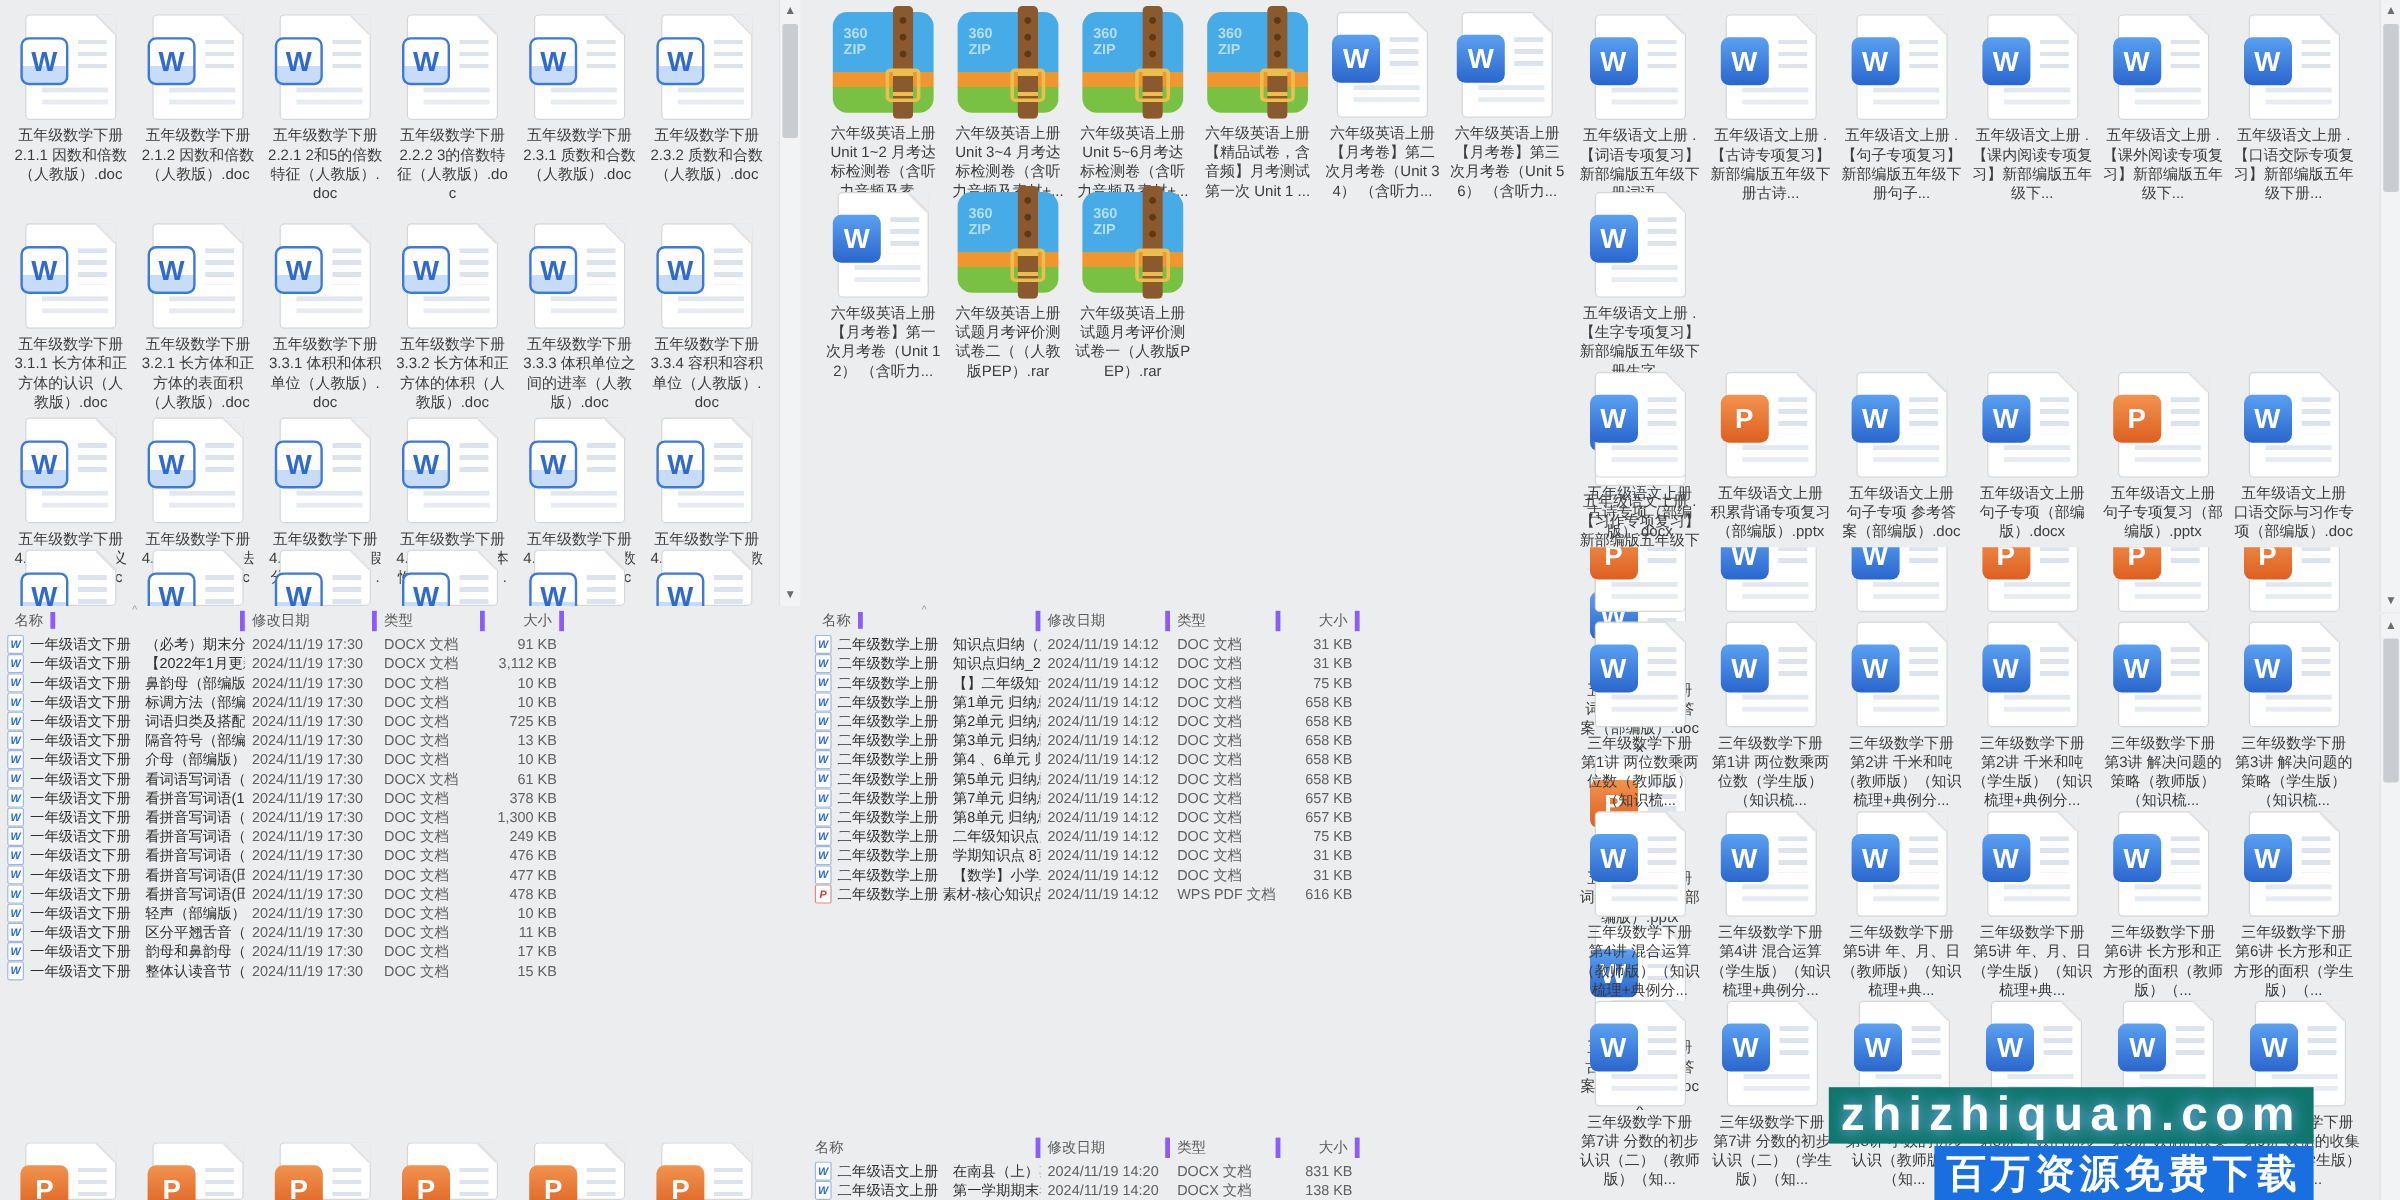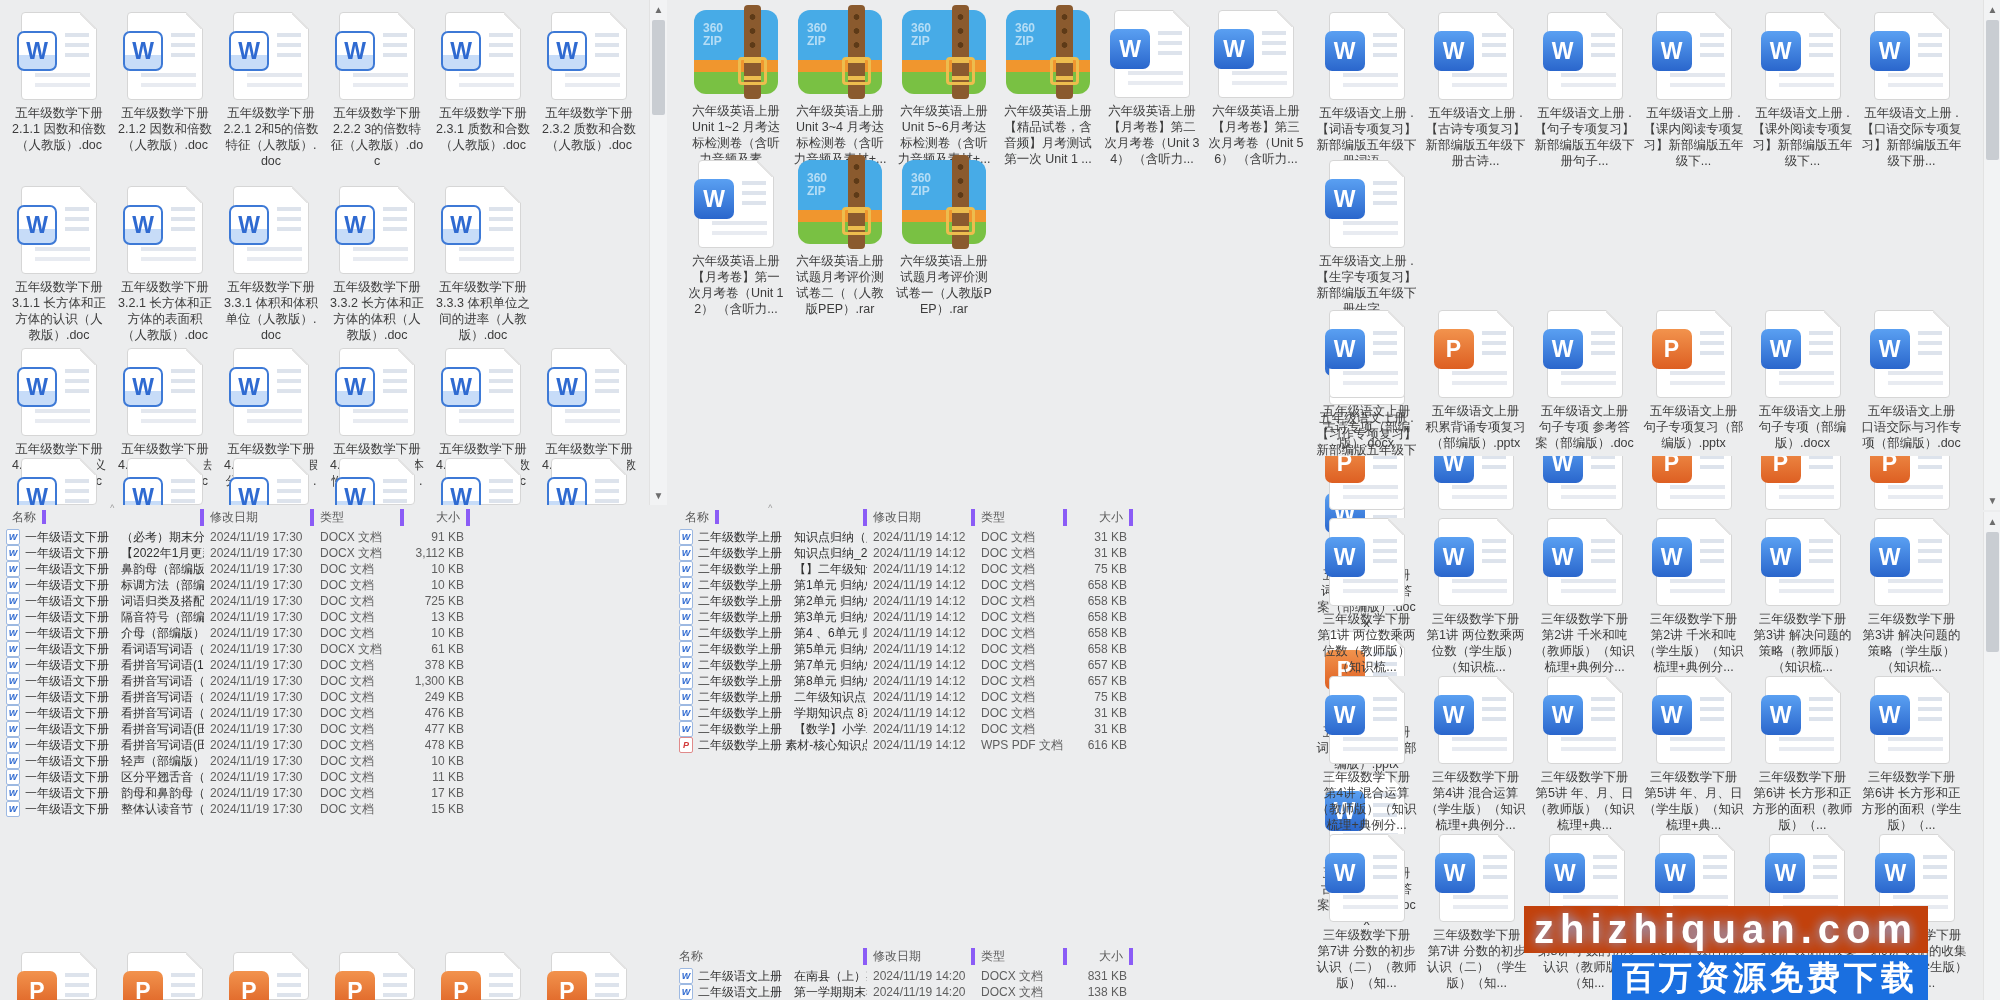--- a/index.html
+++ b/index.html
@@ -64,21 +64,21 @@
   .drow .nm{color:#2f2f2f;display:flex;align-items:center;gap:5px;}
   .drow .dt,.drow .ty{color:#5f5f5f;}
   .drow .sz{color:#5f5f5f;text-align:right;}
   .mini{flex:0 0 auto;width:12px;height:14px;border:1px solid #9db9e2;border-radius:2px;background:#fff;
     color:#2f6ad1;font-size:9px;font-weight:bold;display:flex;align-items:center;justify-content:center;}
   .mini.pdf{border-color:#e08a8a;color:#d23b3b;}
   .cols-left{grid-template-columns:204px 110px 90px 66px;}
   .cols-mid{grid-template-columns:194px 108px 92px 66px;}
   
   .wm{position:absolute;right:72px;bottom:-2px;z-index:60;text-align:right;}
-  .wm .l1{display:inline-block;background:#c2410c;color:#fff;font-weight:bold;font-size:40px;
+  .wm .l1{display:inline-block;background:#0f766e;color:#fff;font-weight:bold;font-size:40px;
     letter-spacing:6px;padding:1px 10px;text-shadow:0 0 12px #8ab9ff;}
   .wm .l2{display:block;margin-top:2px;}
   .wm .l2 span{display:inline-block;background:#1a6fe0;color:#fff;font-weight:bold;font-size:33px;
     letter-spacing:4px;padding:1px 10px;}
 </style>
 </head>
 <body>
 
 <div id="canvas">
 
@@ -178,20 +178,28 @@
 
       <div class="fitem" style="width:106px">
         <div class="fico w-outline">
           <span class="badge"></span>
           <span class="lines"></span>
 
         </div>
         <div class="flabel">五年级数学下册 3.3.3 体积单位之间的进率（人教版）.doc</div>
       </div>
 
+      <div class="fitem" style="width:106px">
+        <div class="fico w-outline">
+          <span class="badge"></span>
+          <span class="lines"></span>
+
+        </div>
+        <div class="flabel">五年级数学下册 3.3.4 容积和容积单位（人教版）.doc</div>
+      </div>
     </div>
   <div class="frow" style="left:6px;top:348px;width:640px;">
 
       <div class="fitem" style="width:106px">
         <div class="fico w-outline">
           <span class="badge"></span>
           <span class="lines"></span>
 
         </div>
         <div class="flabel">五年级数学下册 4.1.1 分数的意义（人教版）.doc</div>
@@ -954,35 +962,35 @@
       <div class="fitem" style="width:109px">
         <div class="fico w-solid">
           <span class="badge"></span>
           <span class="lines"></span>
 
         </div>
         <div class="flabel" style="width:102px">五年级语文上册 句子专项 参考答案（部编版）.docx</div>
       </div>
 
       <div class="fitem" style="width:109px">
+        <div class="fico w-solid">
+          <span class="badge"></span>
+          <span class="lines"></span>
+
+        </div>
+        <div class="flabel" style="width:102px">五年级语文上册 句子专项（部编版）.docx</div>
+      </div>
+
+      <div class="fitem" style="width:109px">
         <div class="fico ppt">
           <span class="badge"></span>
           <span class="lines"></span>
 
         </div>
         <div class="flabel" style="width:102px">五年级语文上册 句子专项复习（部编版）.pptx</div>
-      </div>
-
-      <div class="fitem" style="width:109px">
-        <div class="fico w-solid">
-          <span class="badge"></span>
-          <span class="lines"></span>
-
-        </div>
-        <div class="flabel" style="width:102px">五年级语文上册 句子专项（部编版）.docx</div>
       </div>
 
       <div class="fitem" style="width:109px">
         <div class="fico w-solid">
           <span class="badge"></span>
           <span class="lines"></span>
 
         </div>
         <div class="flabel" style="width:102px">五年级语文上册 口语交际与习作专项（部编版）.doc</div>
       </div>

